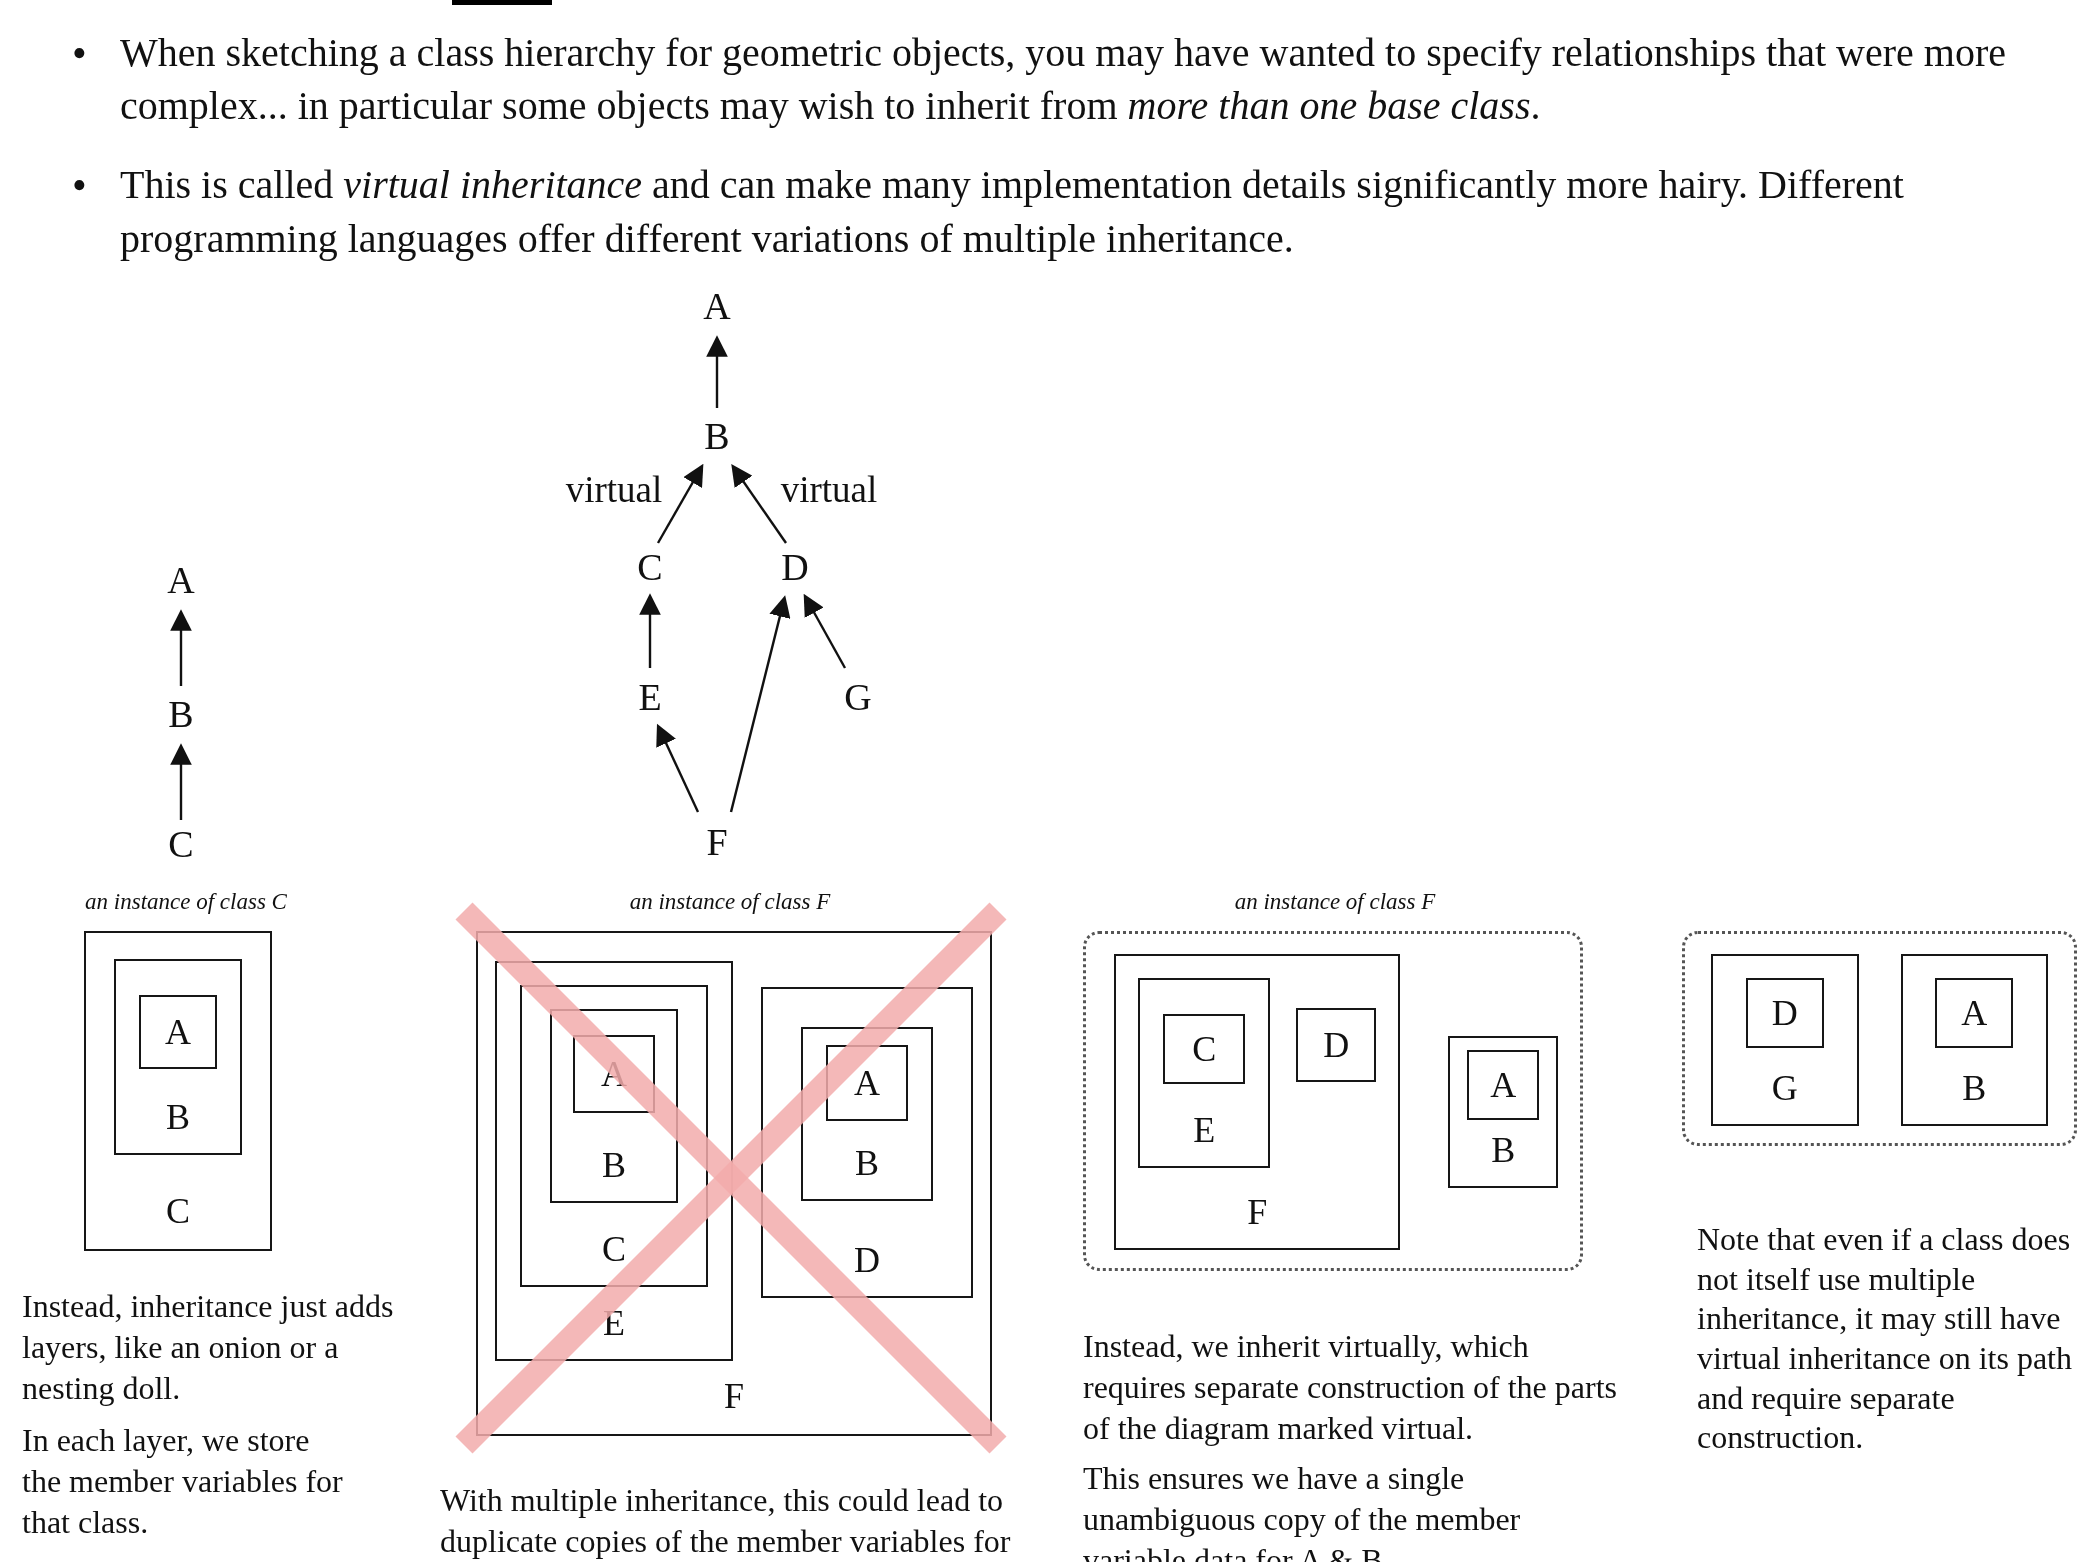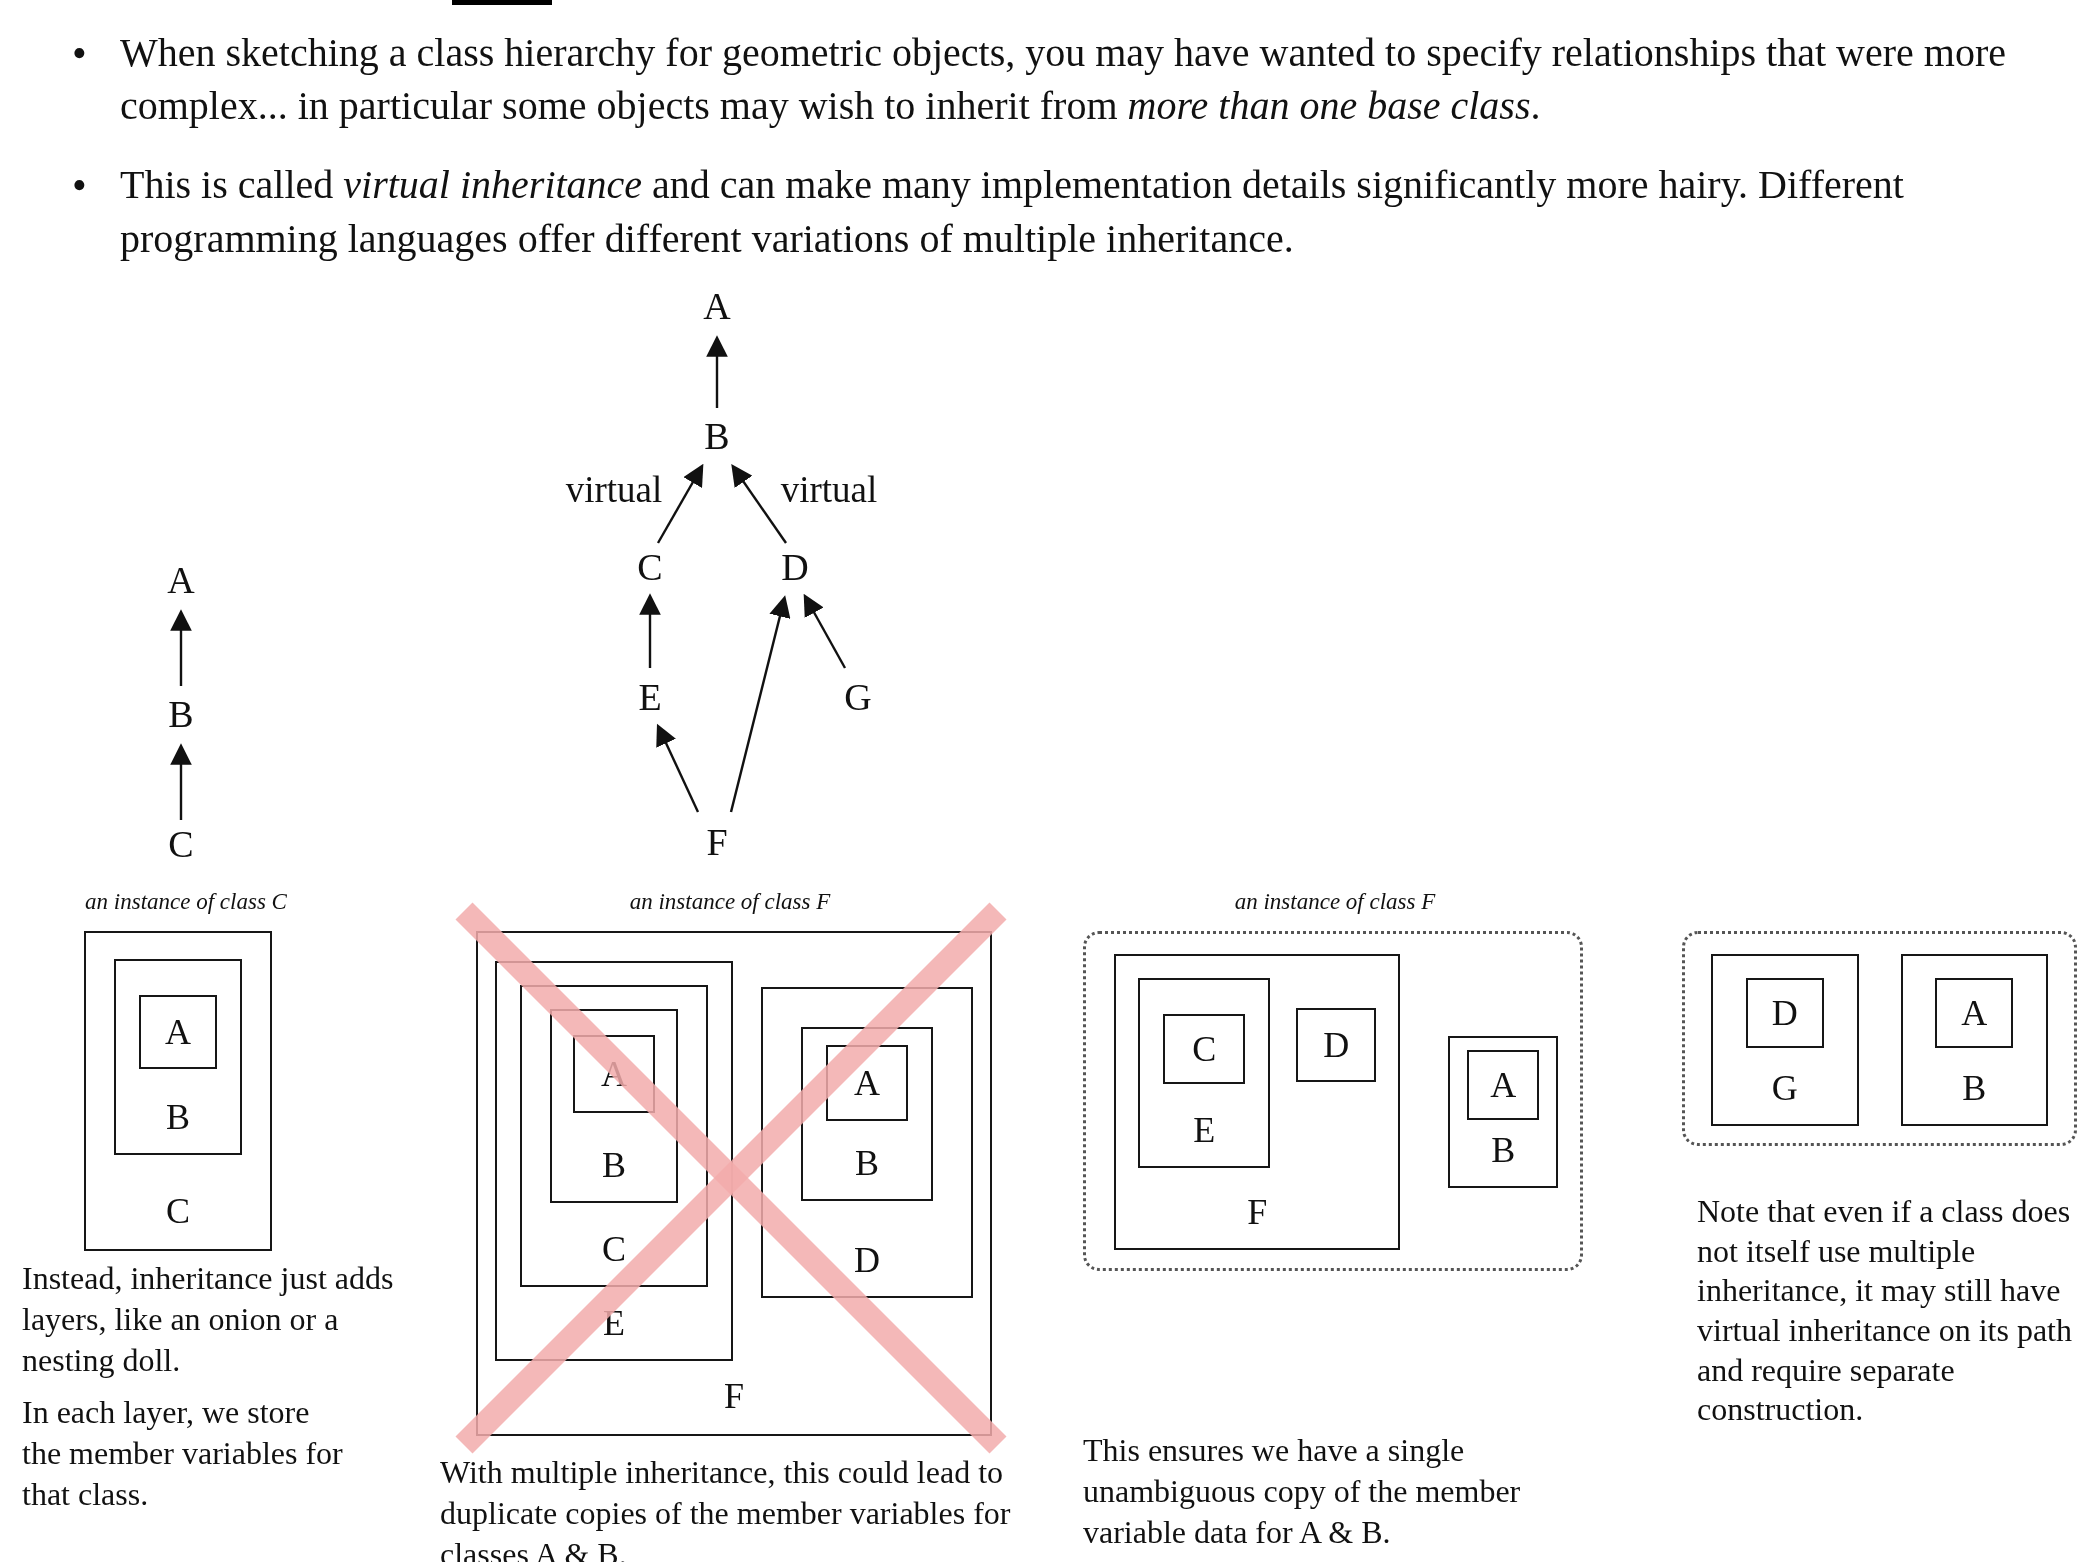--- a/index.html
+++ b/index.html
@@ -19,21 +19,21 @@
   .arrows { position:absolute; left:0; top:0; pointer-events:none; }
   
   .box { border:2px solid #161616; display:flex; flex-direction:column; align-items:center;
          box-sizing:border-box; background:transparent; }
   .sb  { justify-content:space-between; }
   .lb  { font-size:36px; line-height:1; padding:8px 0 10px; }
   .leaf { justify-content:center; }
   .leaf .lb { padding:0; }
   .row { display:flex; align-items:flex-start; }
   .caption { position:absolute; font-style:italic; font-size:23px; line-height:1.2; text-align:center; }
-  .ptext { position:absolute; font-size:32px; line-height:1.28; }
+  .ptext { position:absolute; font-size:32px; line-height:1.28;margin-top:28px; }
   .dotted { position:absolute; border:3px dotted #555; border-radius:16px; box-sizing:border-box; display:flex; align-items:flex-start; }
   .xoverlay { position:absolute; pointer-events:none; z-index:5; }
   .titlefrag { position:absolute; background:#000; }
 </style>
 </head>
 <body>
 
 <div class="page">
 
   <div class="titlefrag" style="left:452px; top:0; width:100px; height:5px;"></div>
@@ -153,20 +153,21 @@
       <span class="lb">F</span>
     </div>
     <div class="box sb" style="width:112px; height:152px; margin-left:48px; margin-top:82px; padding-top:12px; padding-bottom:8px;">
       <div class="box leaf" style="width:72px; height:70px;">
         <span class="lb">A</span>
       </div>
       <span class="lb">B</span>
     </div>
   </div>
 
+  <div class="ptext" style="left:1083px; top:1298px; width:535px;">Instead, we inherit virtually, which requires separate construction of the parts of the diagram marked virtual.</div>
   <div class="ptext" style="left:1083px; top:1430px; width:510px;">This ensures we have a single unambiguous copy of the member variable data for A &amp; B.</div>
 
 
   <div class="dotted" style="left:1682px; top:931px; width:395px; height:215px; padding:20px 26px; gap:42px;">
     <div class="box sb" style="width:152px; height:172px; padding-top:22px; padding-bottom:8px;">
       <div class="box leaf" style="width:78px; height:70px;">
         <span class="lb">D</span>
       </div>
       <span class="lb">G</span>
     </div>

